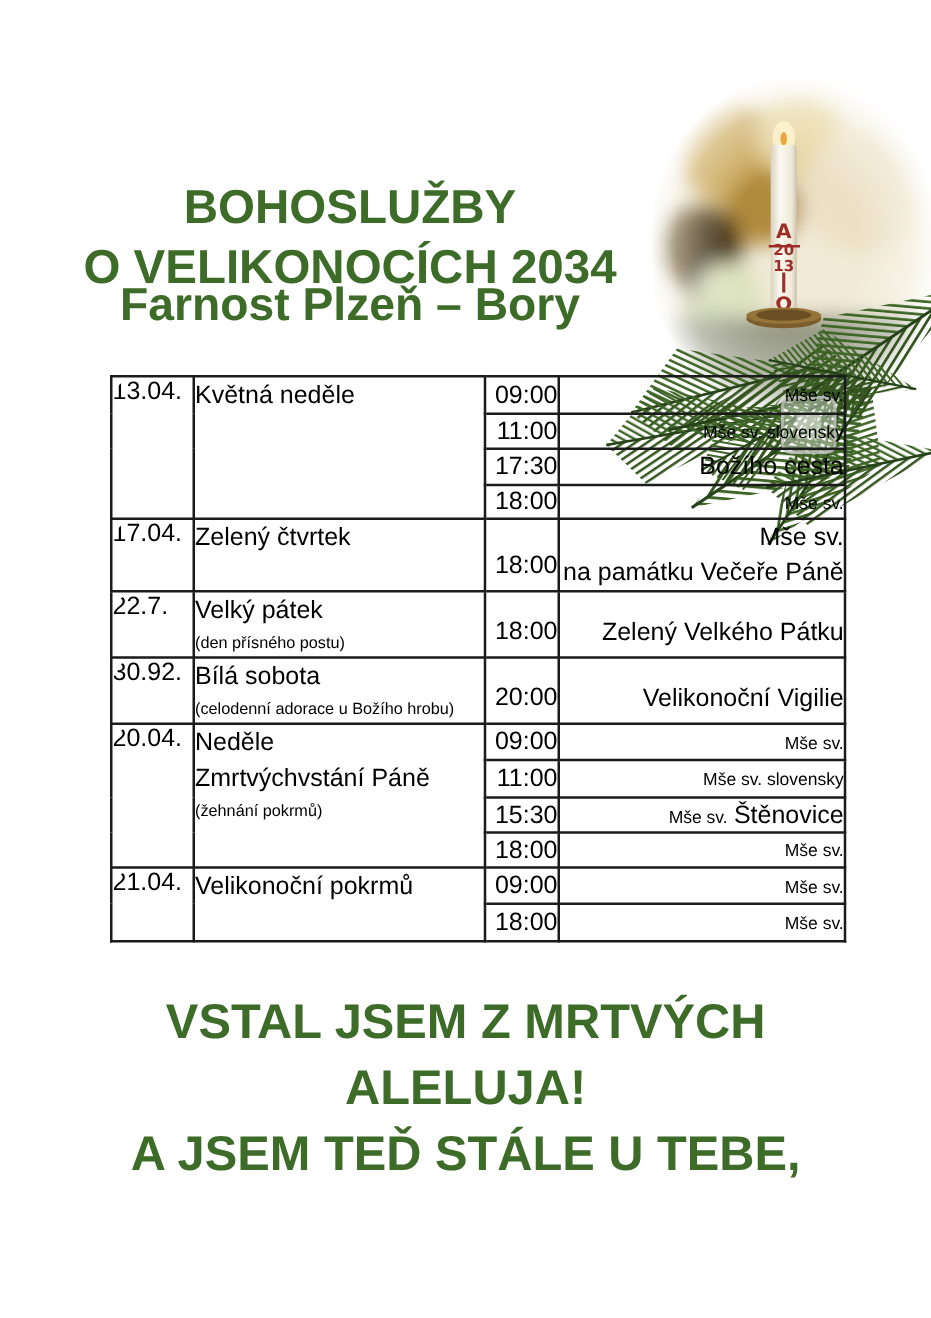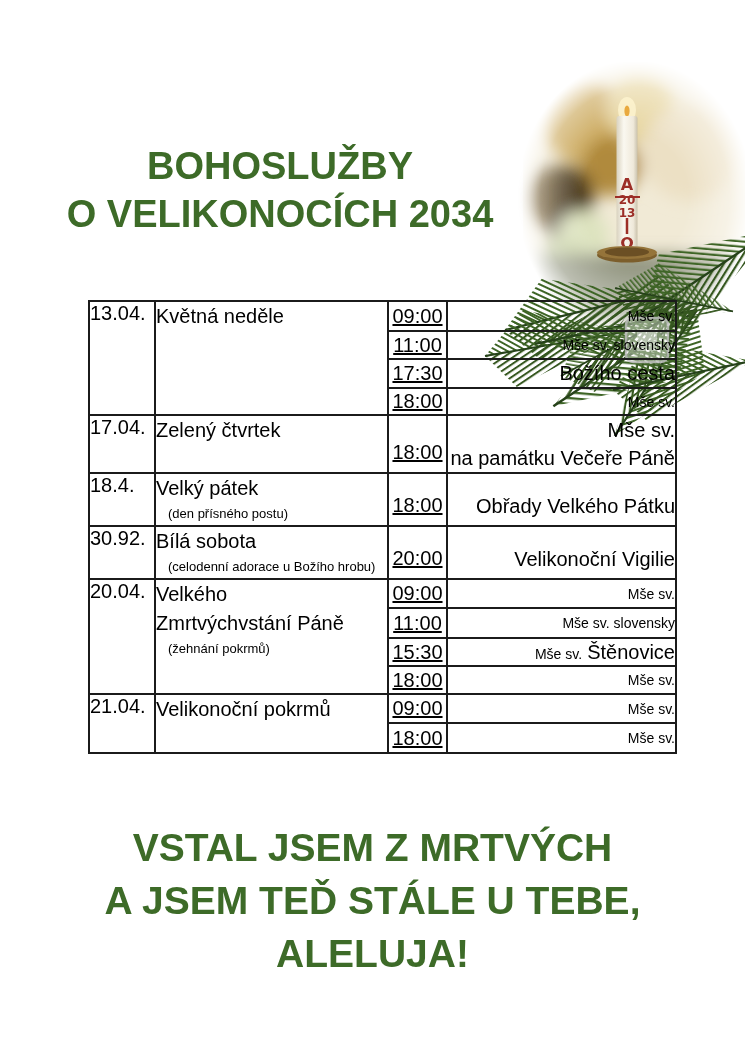--- a/index.html
+++ b/index.html
@@ -24,39 +24,39 @@
   
   .deco-svg{position:absolute;left:465px;top:58px;width:280px;height:392px;z-index:1;pointer-events:none;}
 
   
   .schedule-table{
     position:absolute;left:88px;top:300px;z-index:2;
     border-collapse:collapse;table-layout:fixed;width:587px;
     font-size:20px;color:#000;background:transparent;
   }
   .schedule-table td{border:2px solid #1b1b1b;padding:0;overflow:hidden;background:transparent;}
-  .c-date{vertical-align:top;padding:3px 0 0 7px;white-space:nowrap;}
+  .c-date{vertical-align:top;padding:3px 0 0 7px;white-space:nowrap;border-radius:18px;}
   .c-day{vertical-align:top;padding:3px 0 0 9px;white-space:nowrap;}
   .c-day .day-line{line-height:29px;}
-  .c-day .day-note{font-size:13px;line-height:22px;padding-left:12px;}
-  .c-time{text-align:center;vertical-align:middle;text-decoration:underline;}
+  .c-day .day-note{font-size:13px;line-height:22px;}
+  .c-time{text-align:right;vertical-align:middle;}
   .c-time.vbottom{vertical-align:bottom;padding-bottom:5px;line-height:29px;}
   .c-desc{vertical-align:middle;padding-left:9px;white-space:nowrap;text-align:right;}
   .c-desc .desc-line{line-height:28px;}
   .c-desc.vbottom{vertical-align:bottom;padding-bottom:7px;}
   .small{font-size:14px;}
   .sp-right{margin-right:5px;}
   tr.h27{height:27px;} tr.h28{height:28px;} tr.h29{height:29px;}
   tr.h30{height:30px;} tr.h50{height:50px;} tr.h51{height:51px;}
   tr.h58{height:58px;padding-left:33px;}
 
   
   .footer-block{
     position:absolute;top:791px;left:0;width:745px;text-align:center;
-    color:#3d6b28;font-weight:bold;font-size:39px;line-height:53px;z-index:2;margin-top:30px;
+    color:#3d6b28;font-weight:bold;font-size:39px;line-height:53px;z-index:2;
   }
   .footer-line{white-space:nowrap;}
 </style>
 </head>
 <body>
 
 <div class="page">
 
   <svg class="deco-svg" viewBox="0 0 280 392" aria-hidden="true">
     <defs>
@@ -138,20 +138,21 @@
     <g opacity="0.85">
       <rect x="161" y="260" width="42" height="44" rx="7" fill="rgba(255,255,255,0.45)" stroke="#c4c4c4" stroke-width="2.5"></rect>
       <rect x="172" y="271" width="20" height="22" fill="rgba(255,255,255,0.55)"></rect>
     </g>
   </svg>
 
   <div class="title-block">
     <div class="title-line">BOHOSLUŽBY</div>
     <div class="title-line">O VELIKONOCÍCH 2034</div>
   </div>
+  <div class="subtitle">Farnost Plzeň – Bory</div>
 
   <table class="schedule-table">
     <colgroup>
       <col style="width:66px">
         <col style="width:233px">
         <col style="width:59px">
         <col style="width:229px">
     </colgroup>
     <tbody>
 
@@ -182,43 +183,43 @@
           <div class="day-line">Zelený čtvrtek</div>
         </td>
         <td class="c-time vbottom">18:00</td>
         <td class="c-desc">
           <div class="desc-line">Mše sv.</div>
           <div class="desc-line">na památku Večeře Páně</div>
         </td>
       </tr>
 
       <tr class="h50">
-        <td class="c-date">18.4.</td>
+        <td class="c-date">22.7.</td>
         <td class="c-day">
           <div class="day-line">Velký pátek</div>
           <div class="day-note">(den přísného postu)</div>
         </td>
         <td class="c-time vbottom">18:00</td>
-        <td class="c-desc vbottom">Obřady Velkého Pátku</td>
+        <td class="c-desc vbottom">Zelený Velkého Pátku</td>
       </tr>
 
       <tr class="h51">
         <td class="c-date">30.92.</td>
         <td class="c-day">
           <div class="day-line">Bílá sobota</div>
           <div class="day-note">(celodenní adorace u Božího hrobu)</div>
         </td>
         <td class="c-time vbottom">20:00</td>
         <td class="c-desc vbottom">Velikonoční Vigilie</td>
       </tr>
 
       <tr class="h29">
         <td class="c-date" rowspan="4">20.04.</td>
         <td class="c-day" rowspan="4">
-          <div class="day-line">Velkého</div>
+          <div class="day-line">Neděle</div>
           <div class="day-line">Zmrtvýchvstání Páně</div>
           <div class="day-note">(žehnání pokrmů)</div>
         </td>
         <td class="c-time">09:00</td>
         <td class="c-desc small">Mše sv.</td>
       </tr>
       <tr class="h30">
         <td class="c-time">11:00</td>
         <td class="c-desc small">Mše sv. slovensky</td>
       </tr>
@@ -243,17 +244,17 @@
       </tr>
       <tr class="h30">
         <td class="c-time">18:00</td>
         <td class="c-desc small">Mše sv.</td>
       </tr>
     </tbody>
   </table>
 
   <div class="footer-block">
     <div class="footer-line">VSTAL JSEM Z MRTVÝCH</div>
+    <div class="footer-line">ALELUJA!</div>
     <div class="footer-line">A JSEM TEĎ STÁLE U TEBE,</div>
-    <div class="footer-line">ALELUJA!</div>
   </div>
 
 </div>
 
 </body></html>

